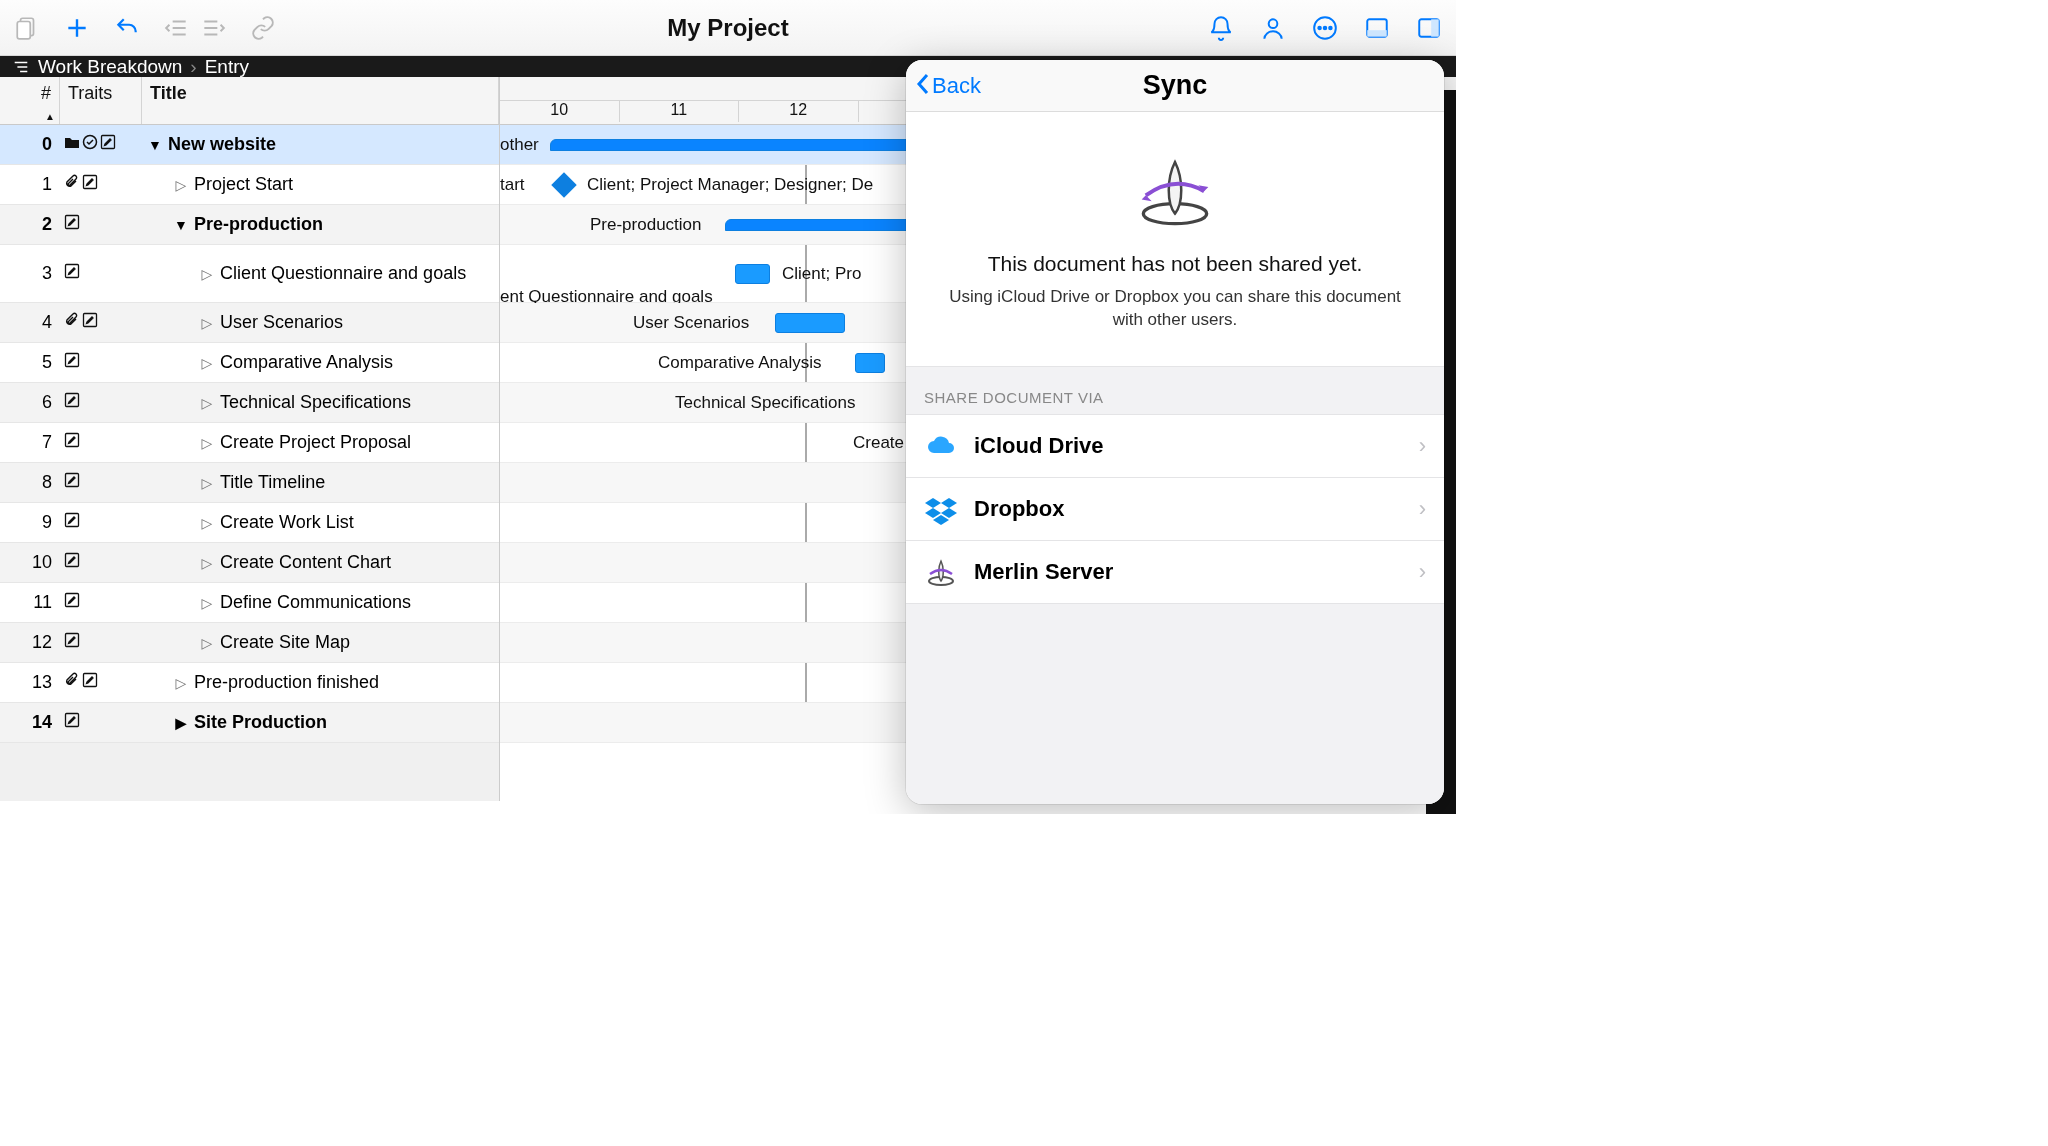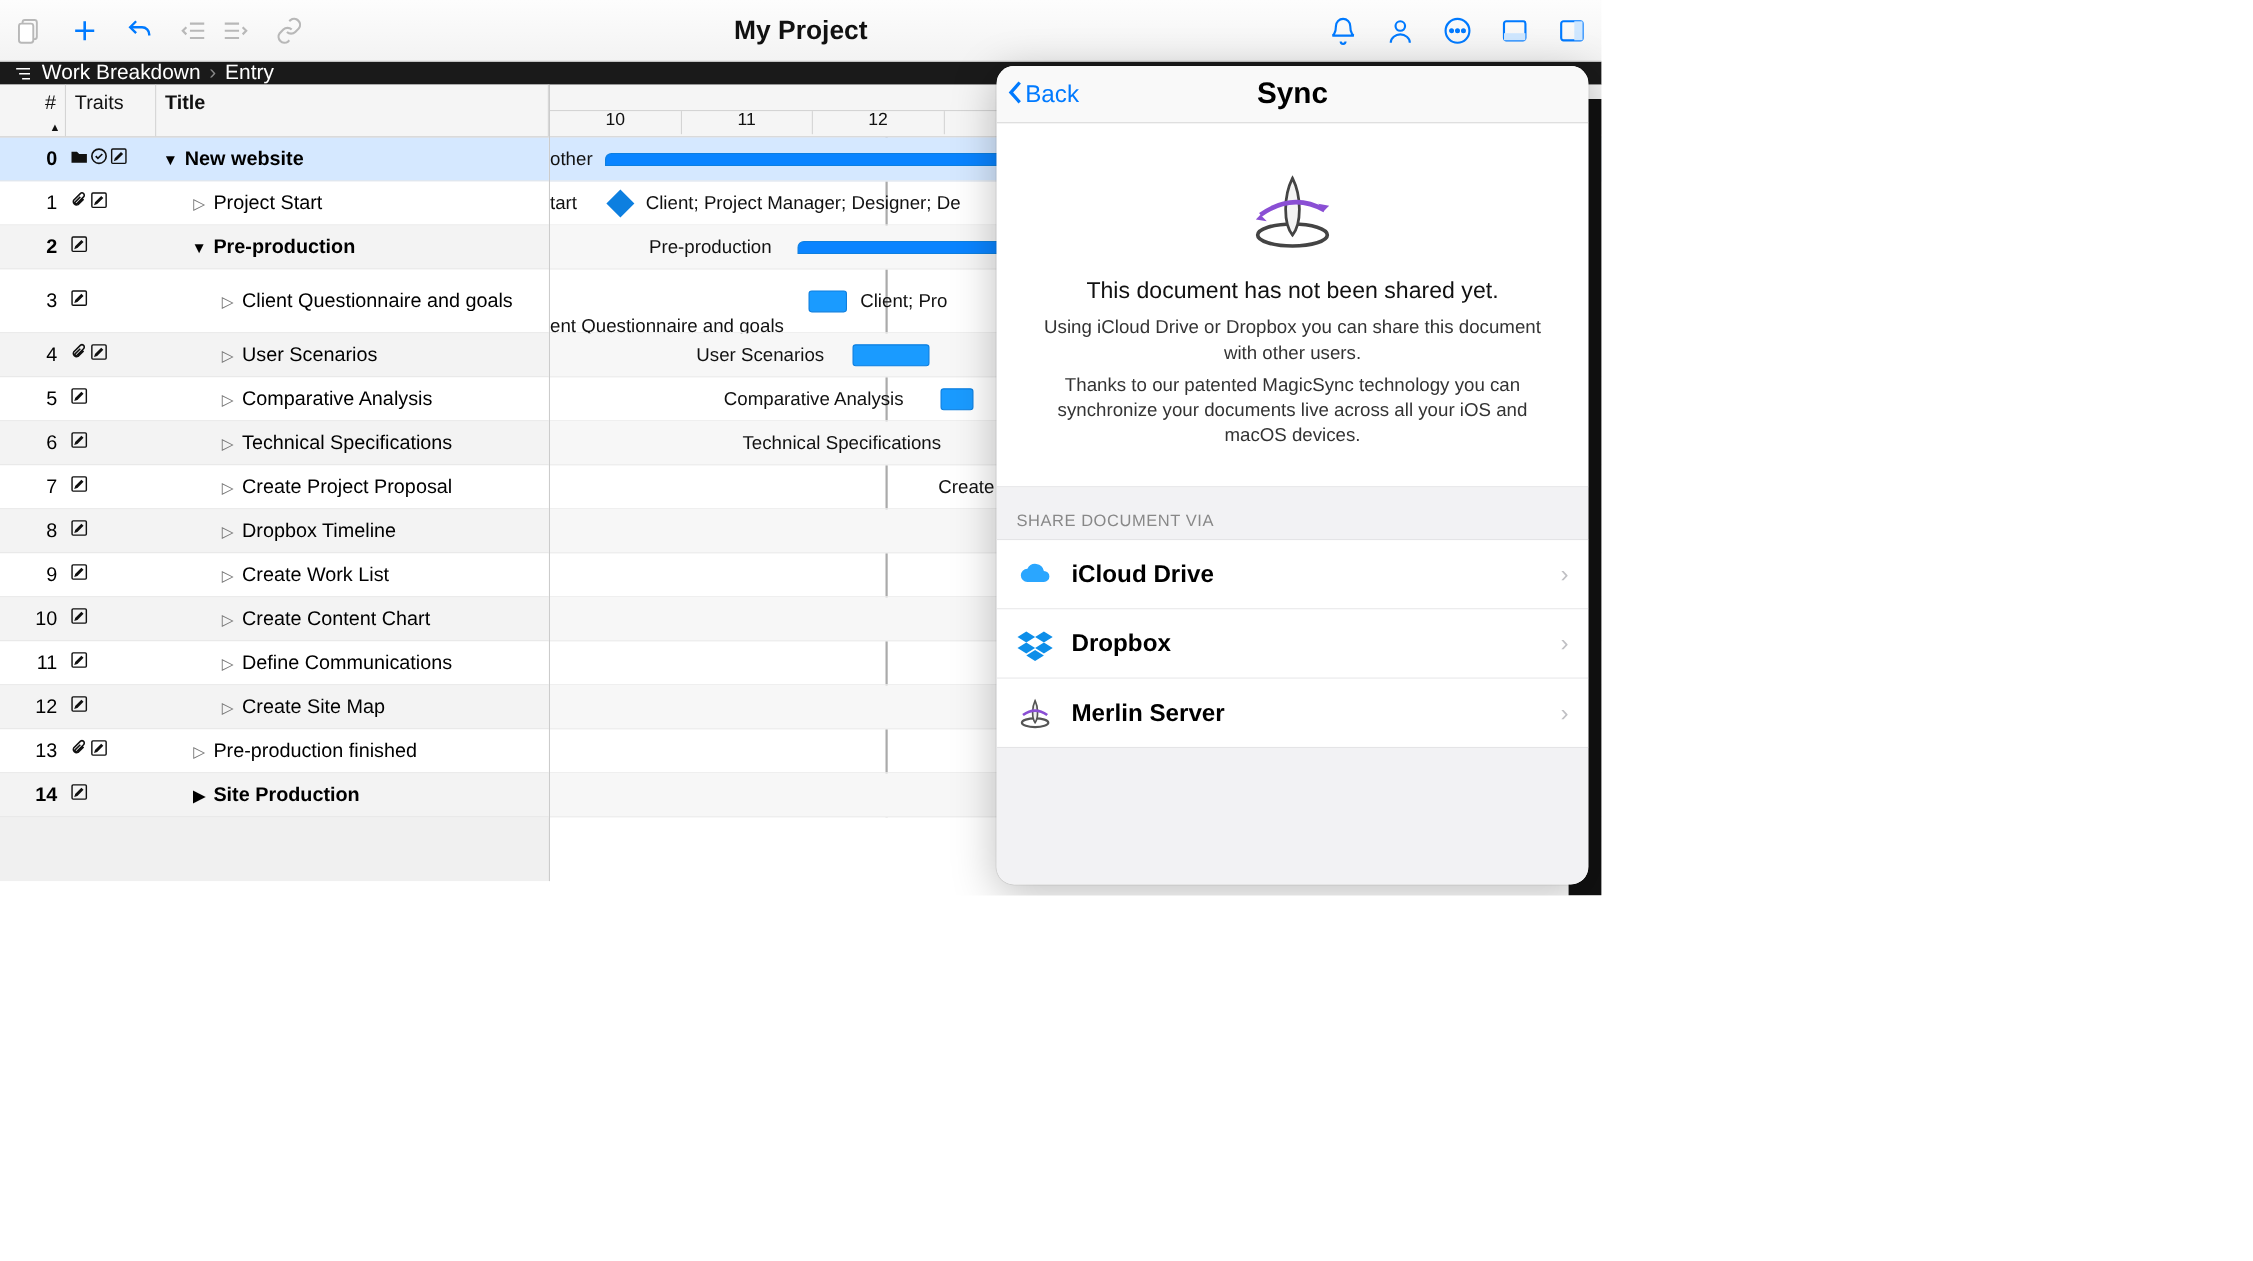--- a/index.html
+++ b/index.html
@@ -413,21 +413,21 @@
           <div class="rn">8</div>
           <div class="tr">
             <span><svg viewBox="0 0 16 16" fill="none" stroke="#111" stroke-width="1.3">
                 <rect x="1.5" y="1.5" width="13" height="13" rx="1"></rect>
                 <path d="M5 10l5-5 1 1-5 5-1.5.5z" fill="#111"></path>
               </svg></span>
           </div>
           <div class="ti">
             <span style="width: 52px;"></span>
             <span class="disclosure" style="color: rgb(119, 119, 119);">▷</span>
-            <span class="label">Dropbox Timeline</span>
+            <span class="label">Title Timeline</span>
           </div>
         </div>
         <div class="row">
           <div class="rn">9</div>
           <div class="tr">
             <span><svg viewBox="0 0 16 16" fill="none" stroke="#111" stroke-width="1.3">
                 <rect x="1.5" y="1.5" width="13" height="13" rx="1"></rect>
                 <path d="M5 10l5-5 1 1-5 5-1.5.5z" fill="#111"></path>
               </svg></span>
           </div>
@@ -588,21 +588,20 @@
         <svg viewBox="0 0 120 100">
             <ellipse cx="60" cy="82" rx="38" ry="12" fill="none" stroke="#444" stroke-width="4"></ellipse>
             <path d="M60 82 C50 70 50 40 60 20 C70 40 70 70 60 82Z" fill="#f4f4f4" stroke="#444" stroke-width="3"></path>
             <path d="M25 60 Q60 35 95 55" fill="none" stroke="#8a4fd4" stroke-width="5"></path>
             <polygon points="95,55 88,48 100,50" fill="#8a4fd4"></polygon>
             <polygon points="25,60 32,67 20,65" fill="#8a4fd4"></polygon>
           </svg>
       </div>
       <div class="sync-h1">This document has not been shared yet.</div>
       <div class="sync-p">Using iCloud Drive or Dropbox you can share this document with other users.</div>
-      <div class="sync-p">Thanks to our patented MagicSync technology you can synchronize your documents live across all your iOS and macOS devices.</div>
     </div>
     <div class="section-label">SHARE DOCUMENT VIA</div>
     <div id="share-list">
         <div class="share-item">
           <div class="share-icon">
             <svg viewBox="0 0 34 34">
               <path d="M25 24H10a6 6 0 010-12 8 8 0 0115 2 5 5 0 010 10z" fill="#2aa6ff"></path>
             </svg>
           </div>
           <div class="share-label">iCloud Drive</div>

